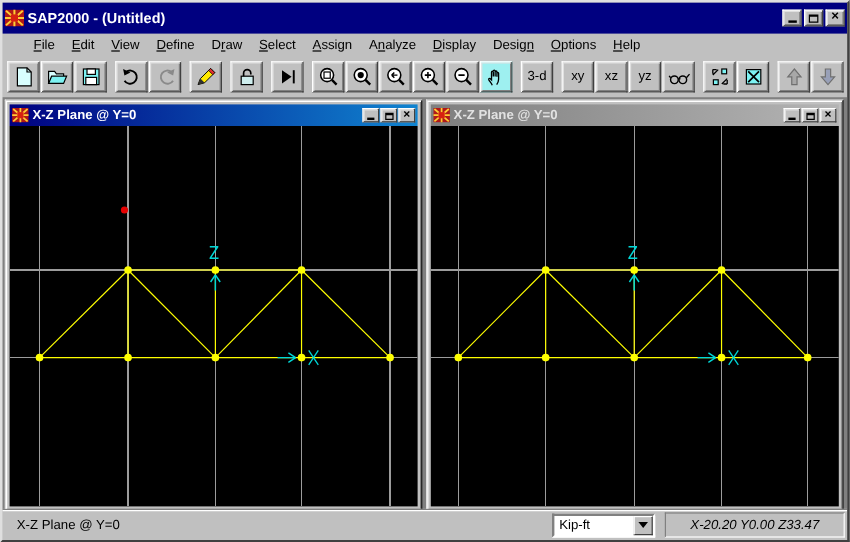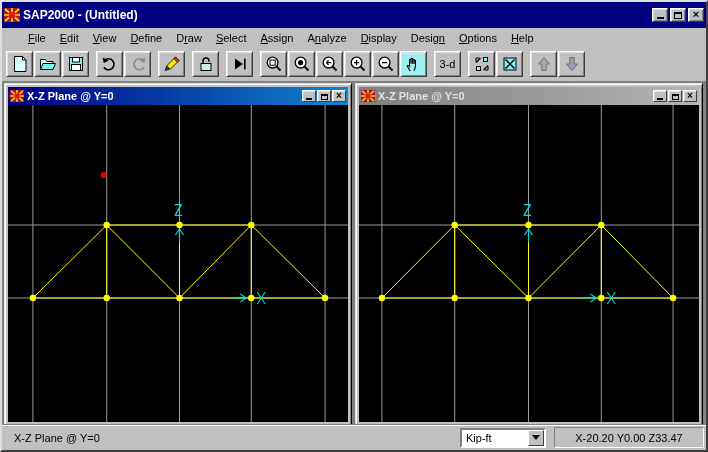--- a/index.html
+++ b/index.html
@@ -59,21 +59,21 @@
   
   .statusbar{height:26px;border-top:1px solid #808080;box-shadow:inset 0 1px 0 #fff;
     display:flex;align-items:center;flex:0 0 auto;padding:0 2px;}
   .status-text{font-size:11px;color:#000;padding-left:10px;flex:1;}
   .combo{display:flex;width:86px;height:20px;border:2px solid;border-color:#808080 #fff #fff #808080;background:#fff;margin-right:8px;}
   .combo-text{flex:1;font-size:11px;padding:2px 0 0 4px;color:#000;white-space:nowrap;overflow:hidden;}
   .combo-btn{width:16px;background:#c0c0c0;border:1px solid;border-color:#fff #404040 #404040 #fff;
     display:flex;align-items:center;justify-content:center;}
   .tri{width:0;height:0;border-left:4px solid transparent;border-right:4px solid transparent;border-top:5px solid #000;}
   .coords{width:150px;height:21px;border:1px solid;border-color:#808080 #fff #fff #808080;
-    font-size:11px;color:#000;display:flex;align-items:center;justify-content:center;white-space:nowrap;}
+    font-size:11px;color:#000;display:flex;align-items:center;justify-content:center;white-space:nowrap;font-style:italic;}
 </style>
 </head>
 <body>
 
 <div class="app">
 
   <div class="titlebar">
     <span class="app-icon">
         <svg viewBox="0 0 16 14">
           <rect width="16" height="14" fill="#b01818"></rect>
@@ -209,20 +209,38 @@
         </button>
         <button class="tbtn" style="background: rgb(158, 240, 240);">
           <svg viewBox="0 0 20 18">
             <path d="M6.2 16 c-.6-1.6-2.4-3.4-2.9-4.6 -.3-.8.6-1.4 1.3-.8 l1 1 V5.2 c0-1.1 1.5-1.1 1.5 0 v3.6 m0-4.6 c0-1.1 1.5-1.1 1.5 0 v4.6 m0-3.8 c0-1.1 1.5-1.1 1.5 0 v3.9 m0-2.9 c0-1 1.4-1 1.4 0 v5 c0 2-.8 3.4-1.6 4.6" fill="none" stroke="#000" stroke-width="1.1"></path>
           </svg>
         </button>
       </span>
       <span class="tb-group">
         <button class="tbtn">
           <span class="tb-label">3-d</span>
+        </button>
+      </span>
+      <span class="tb-group">
+        <button class="tbtn">
+          <span class="tb-label">xy</span>
+        </button>
+        <button class="tbtn">
+          <span class="tb-label">xz</span>
+        </button>
+        <button class="tbtn">
+          <span class="tb-label">yz</span>
+        </button>
+        <button class="tbtn">
+          <svg viewBox="0 0 20 18">
+            <circle cx="6" cy="11.5" r="3.2" fill="none" stroke="#000" stroke-width="1.2"></circle>
+            <circle cx="13" cy="11.5" r="3.2" fill="none" stroke="#000" stroke-width="1.2"></circle>
+            <path d="M9.2 11 q0.9 -1 1.8 0 M16 9.8 l2.6 -3 M2.9 9.8 L1.6 8.2" fill="none" stroke="#000" stroke-width="1.1"></path>
+          </svg>
         </button>
       </span>
       <span class="tb-group">
         <button class="tbtn">
           <svg viewBox="0 0 20 18">
             <rect x="11.5" y="2.5" width="4" height="4" fill="#7df2f2" stroke="#000"></rect>
             <rect x="4.5" y="11.5" width="4" height="4" fill="#7df2f2" stroke="#000"></rect>
             <path d="M4 7.5 L8.5 3 M4 3 h3.2 M4 3 v3.4 M16 10.5 L11.5 15 M16 15 h-3.2 M16 15 v-3.4" stroke="#000" fill="none" stroke-width="1.1"></path>
           </svg>
         </button>

